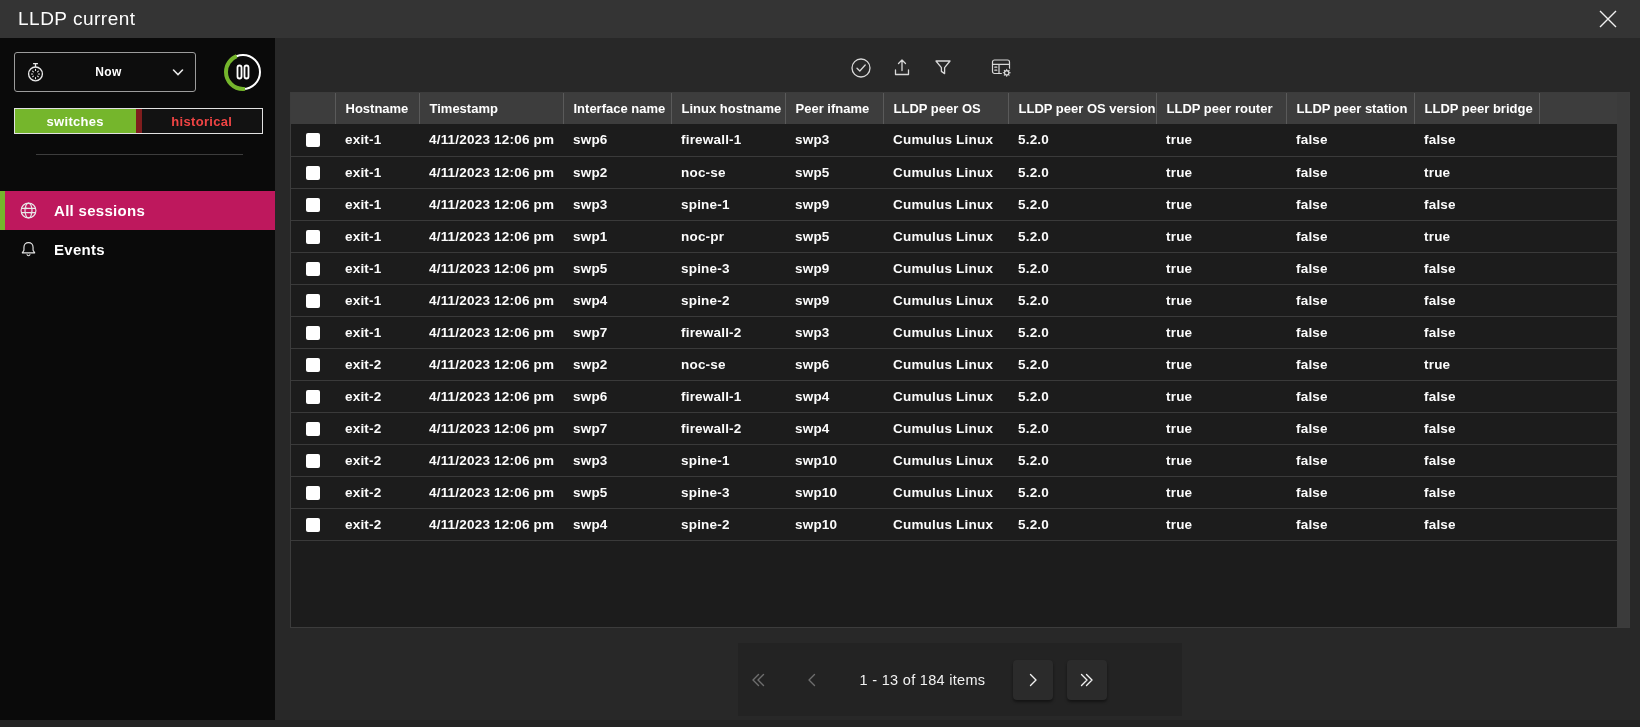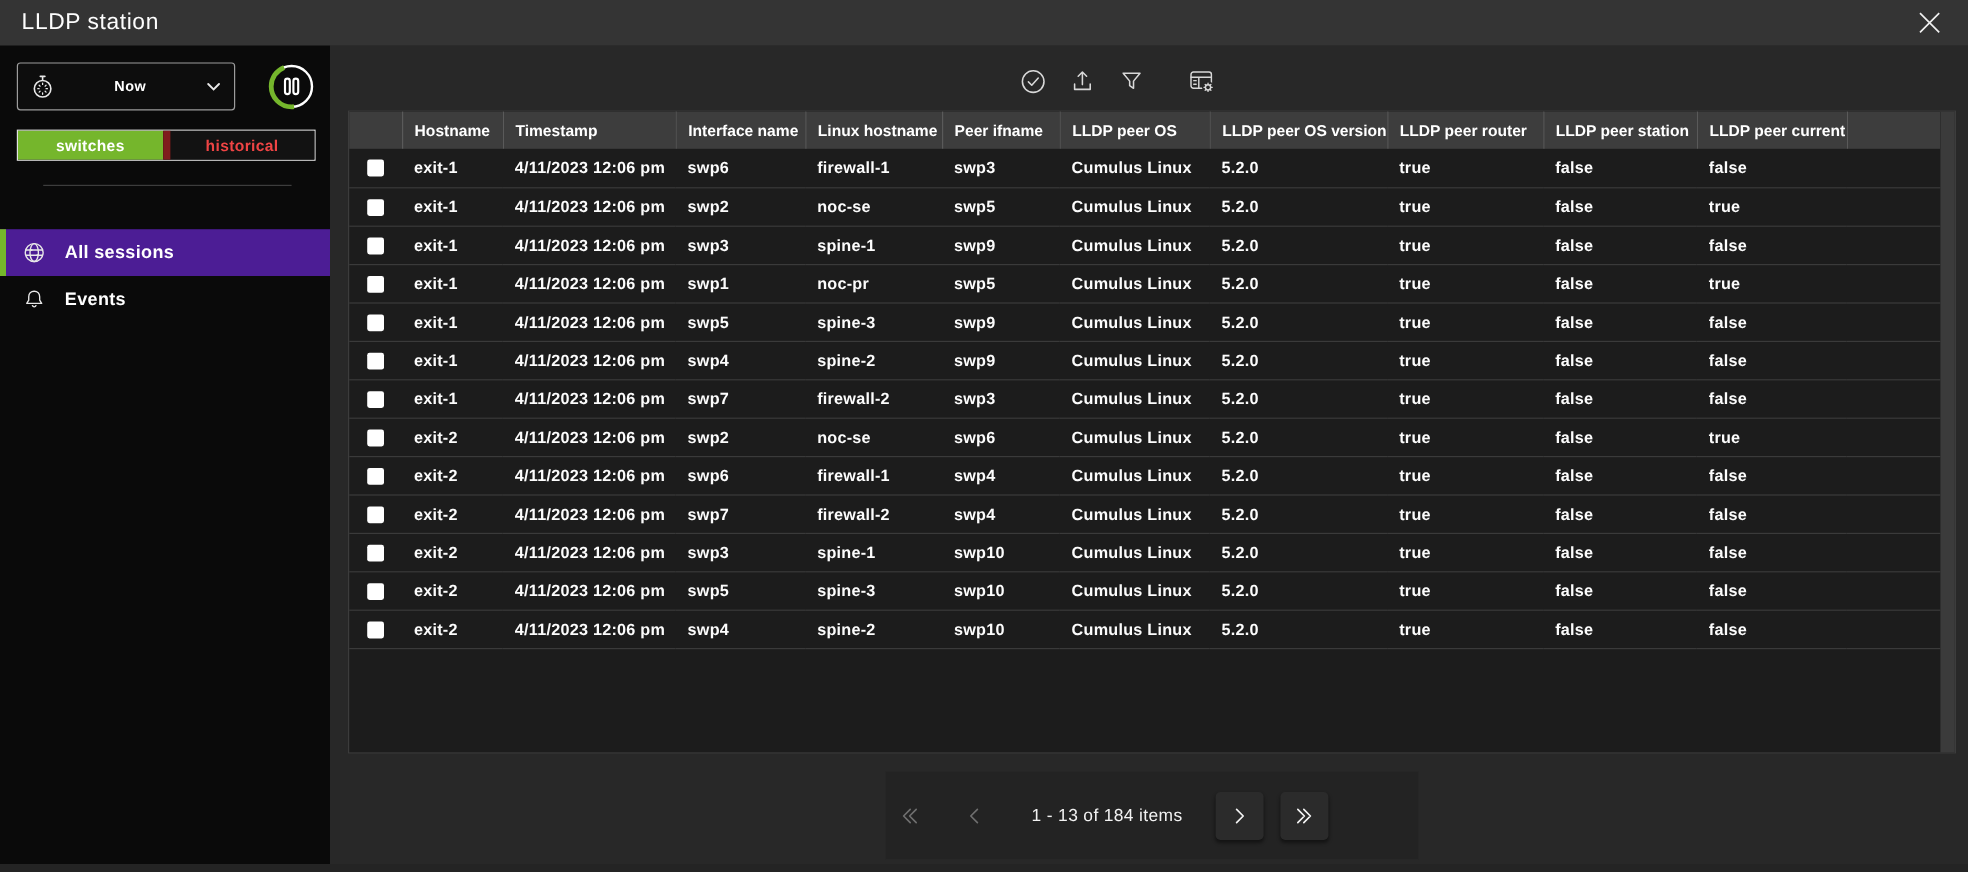--- a/index.html
+++ b/index.html
@@ -22,21 +22,21 @@
   .time-row { display:flex; align-items:center; gap:27px; }
   .time-dropdown { flex:1; height:40px; border:1px solid #9c9c9c; border-radius:3px; display:flex; align-items:center; padding:0 9px; cursor:pointer; background:#0d0d0d; }
   .time-dropdown .tlabel { flex:1; text-align:center; font-size:12px; font-weight:700; letter-spacing:.4px; color:#fff; }
   .pause-btn { width:40px; height:40px; flex:none; cursor:pointer; }
   .view-toggle { display:flex; height:26px; margin:16px 0 0 0; border:1px solid #e2e2e2; cursor:pointer; }
   .view-toggle .opt { flex:1; display:flex; align-items:center; justify-content:center; font-size:13px; font-weight:600; letter-spacing:.3px; }
   .view-toggle .opt.on { background:#75b62c; color:#ffffff; }
   .view-toggle .opt.off { background:#121212; color:#ef4444; border-left:6px solid #7f1d1d; }
   .side-divider { height:1px; background:#3d3d3d; margin:20px 20px 14px 22px; }
   .nav-item { height:39px; display:flex; align-items:center; gap:15px; padding-left:17px; font-size:15px; font-weight:700; letter-spacing:.3px; color:#fff; cursor:pointer; }
-  .nav-item.active { background:#4c1d95; border-left:5px solid #75b62c; padding-left:12px;margin-top:36px; }
+  .nav-item.active { background:#be185d; border-left:5px solid #75b62c; padding-left:12px;margin-top:36px; }
   .nav-item .nicon { width:22px; display:flex; justify-content:center; }
 
   
   .main { flex:1; background:#282828; padding:0 10px 0 15px; display:flex; flex-direction:column;align-items:center; }
   .toolbar { height:54px; display:flex; align-items:center; gap:17px; padding-top:6px; }
   .tool-icon { width:24px; height:24px; display:flex; align-items:center; justify-content:center; cursor:pointer; }
   .toolbar .tspacer { flex:1; }
   .tool-icon.settings { margin-right:58px; }
 
   
@@ -56,21 +56,21 @@
   .pg-btn.enabled { background:#2b2b2b; box-shadow:0 2px 3px rgba(0,0,0,.45); }
   .pg-btn + .pg-btn { margin-left:14px; }
   .pg-label { font-size:14.5px; color:#f2f2f2; letter-spacing:.3px; margin:0 28px; }
 
   svg { display:block; }
 </style>
 </head>
 <body>
 
 <div class="titlebar">
-  <div class="title">LLDP station</div>
+  <div class="title">LLDP current</div>
   <div class="spacer"></div>
   <div class="close-btn">
     <span>
       <svg width="24" height="24" viewBox="0 0 24 24" fill="none" stroke="#f0f0f0" stroke-width="1.4">
           <path d="M4 4 L20 20 M20 4 L4 20"></path>
         </svg>
     </span>
   </div>
 </div>
 
@@ -198,21 +198,21 @@
                 <th></th>
                 <th>Hostname</th>
                 <th>Timestamp</th>
                 <th>Interface name</th>
                 <th>Linux hostname</th>
                 <th>Peer ifname</th>
                 <th>LLDP peer OS</th>
                 <th>LLDP peer OS version</th>
                 <th>LLDP peer router</th>
                 <th>LLDP peer station</th>
-                <th>LLDP peer current</th>
+                <th>LLDP peer bridge</th>
                 <th></th>
               </tr>
             </thead>
           <tbody id="table-body">
               <tr>
                 <td class="cb-col"><span class="cb"></span></td>
                 <td>exit-1</td>
                 <td>4/11/2023 12:06 pm</td>
                 <td>swp6</td>
                 <td>firewall-1</td>

